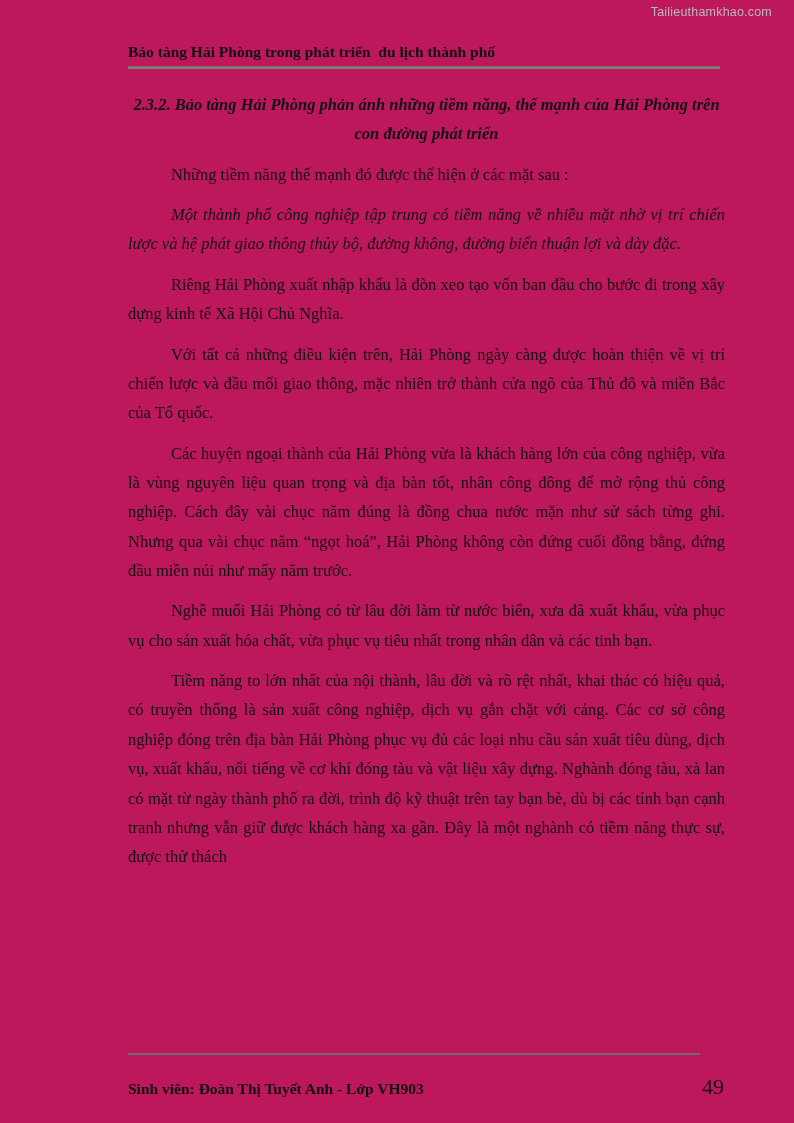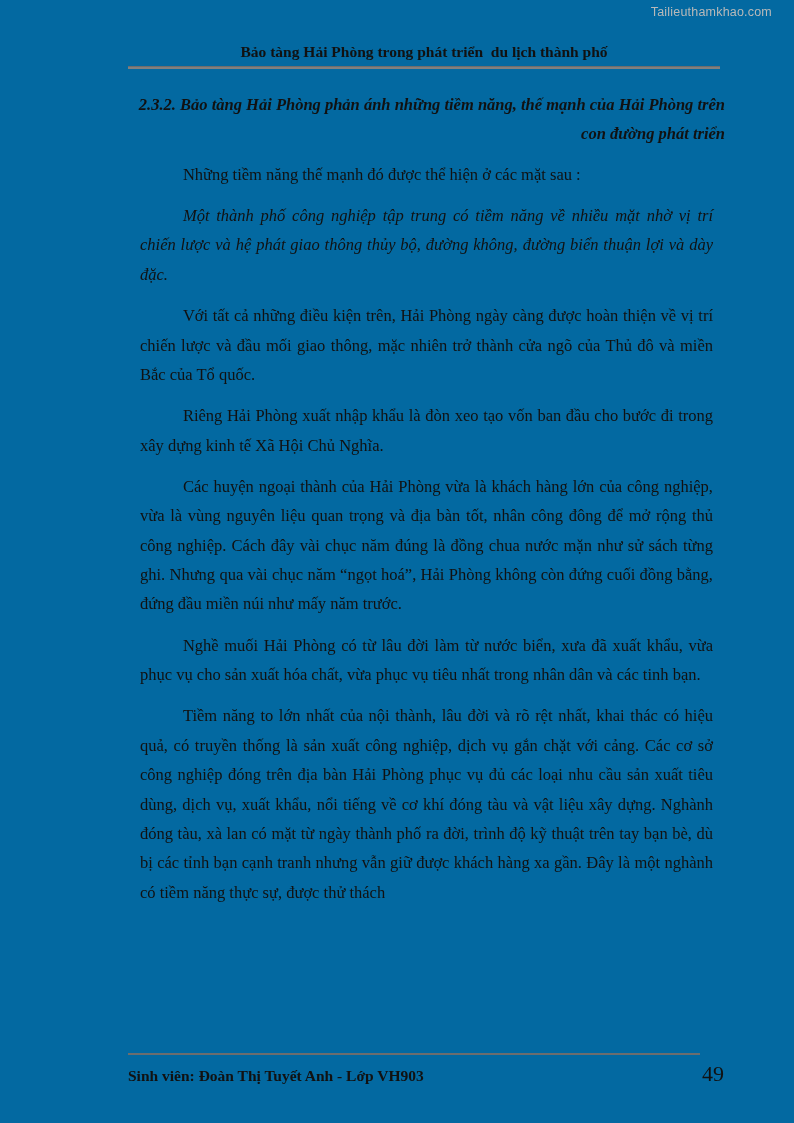--- a/index.html
+++ b/index.html
@@ -6,21 +6,21 @@
   html, body {
     margin: 0;
     padding: 0;
     background: #ffffff;
   }
 
   .page {
     position: relative;
     width: 794px;
     height: 1123px;
-    background: #0369a1;
+    background: #be185d;
     overflow: hidden;
     font-family: "Liberation Serif", "DejaVu Serif", serif;
     color: #111111;
     box-sizing: border-box;
   }
 
   
   .watermark {
     position: absolute;
     top: 5px;
@@ -38,21 +38,20 @@
     position: absolute;
     top: 42px;
     left: 128px;
     width: 592px;
   }
 
   .header-title {
     font-family: "Liberation Serif", "DejaVu Serif", serif;
     font-weight: bold;
     font-size: 15.5px;
-    text-align: center;
     color: #111111;
     line-height: 1.25;
     padding-bottom: 5px;
     white-space: pre;
   }
 
   .header-rule {
     height: 3px;
     background: #808080;
     border-top: 1px solid #6d6d6d;
@@ -66,27 +65,27 @@
     top: 90px;
     left: 128px;
     width: 597px;
   }
 
   .section-heading {
     font-weight: bold;
     font-style: italic;
     font-size: 16.5px;
     line-height: 1.78;
-    text-align: right;
+    text-align: center;
     margin: 0 0 4px 0;
     color: #111111;
   }
 
   p.para {
-    margin: 12px;
+    margin: 0;
     font-size: 16.5px;
     line-height: 1.78;
     text-align: justify;
     text-indent: 2.6em;
     color: #111111;
     hyphens: none;
   }
 
   p.para.italic {
     font-style: italic;
@@ -107,21 +106,21 @@
   .footer-rule {
     width: 572px;
     height: 2px;
     background: #6d6d6d;
   }
 
   .footer-row {
     display: flex;
     align-items: baseline;
     justify-content: space-between;
-    padding-top: 6px;
+    padding-top: 19px;
   }
 
   .footer-text {
     font-weight: bold;
     font-size: 15.5px;
     color: #111111;
     white-space: pre;
   }
 
   .page-number {
@@ -143,23 +142,23 @@
   </div>
 
   <div class="content">
 
     <div class="section-heading">2.3.2. Bảo tàng Hải Phòng phản ánh những tiềm năng, thế mạnh của Hải Phòng trên con đường phát triển</div>
 
     <p class="para spaced">Những tiềm năng thế mạnh đó được thể hiện ở các mặt sau :</p>
 
     <p class="para italic spaced">Một thành phố công nghiệp tập trung có tiềm năng về nhiều mặt nhờ vị trí chiến lược và hệ phát giao thông thủy bộ, đường không, đường biển thuận lợi và dày đặc.</p>
 
+    <p class="para spaced">Riêng Hải Phòng xuất nhập khẩu là đòn xeo tạo vốn ban đầu cho bước đi trong xây dựng kinh tế Xã Hội Chủ Nghĩa.</p>
+
     <p class="para spaced">Với tất cả những điều kiện trên, Hải Phòng ngày càng được hoàn thiện về vị trí chiến lược và đầu mối giao thông, mặc nhiên trở thành cửa ngõ của Thủ đô và miền Bắc của Tổ quốc.</p>
-
-    <p class="para spaced">Riêng Hải Phòng xuất nhập khẩu là đòn xeo tạo vốn ban đầu cho bước đi trong xây dựng kinh tế Xã Hội Chủ Nghĩa.</p>
 
     <p class="para spaced">Các huyện ngoại thành của Hải Phòng vừa là khách hàng lớn của công nghiệp, vừa là vùng nguyên liệu quan trọng và địa bàn tốt, nhân công đông để mở rộng thủ công nghiệp. Cách đây vài chục năm đúng là đồng  chua nước mặn như sử sách từng ghi. Nhưng qua vài chục năm “ngọt hoá”, Hải Phòng không còn đứng cuối đồng bằng, đứng đầu miền núi như mấy năm trước.</p>
 
     <p class="para spaced">Nghề muối Hải Phòng có từ lâu đời làm từ nước biển, xưa đã xuất khẩu, vừa phục vụ cho sản xuất hóa chất, vừa phục vụ tiêu nhất trong nhân dân và các tinh bạn.</p>
 
     <p class="para spaced">Tiềm năng to lớn nhất của nội thành, lâu đời và rõ rệt nhất, khai thác có hiệu quả, có truyền thống là sản xuất công nghiệp, dịch vụ gắn chặt với cảng. Các cơ sở công nghiệp đóng trên địa bàn Hải Phòng phục vụ đủ các loại nhu cầu sản xuất tiêu dùng, dịch vụ, xuất khẩu, nổi tiếng về cơ khí đóng tàu và vật liệu xây dựng. Nghành đóng tàu, xà lan có mặt từ ngày thành phố ra đời, trình độ kỹ thuật trên tay bạn bè, dù bị các tỉnh bạn cạnh tranh nhưng vẫn giữ được khách hàng xa gần. Đây là một nghành có tiềm năng thực sự, được thử thách</p>
 
   </div>
 
   <div class="footer">

